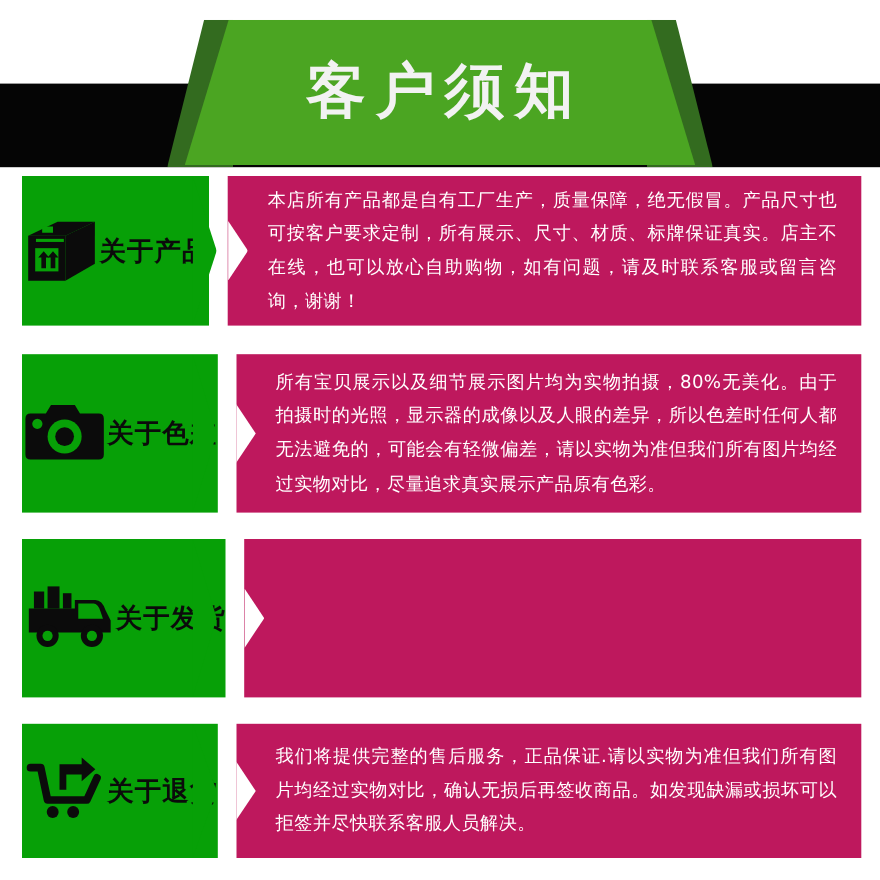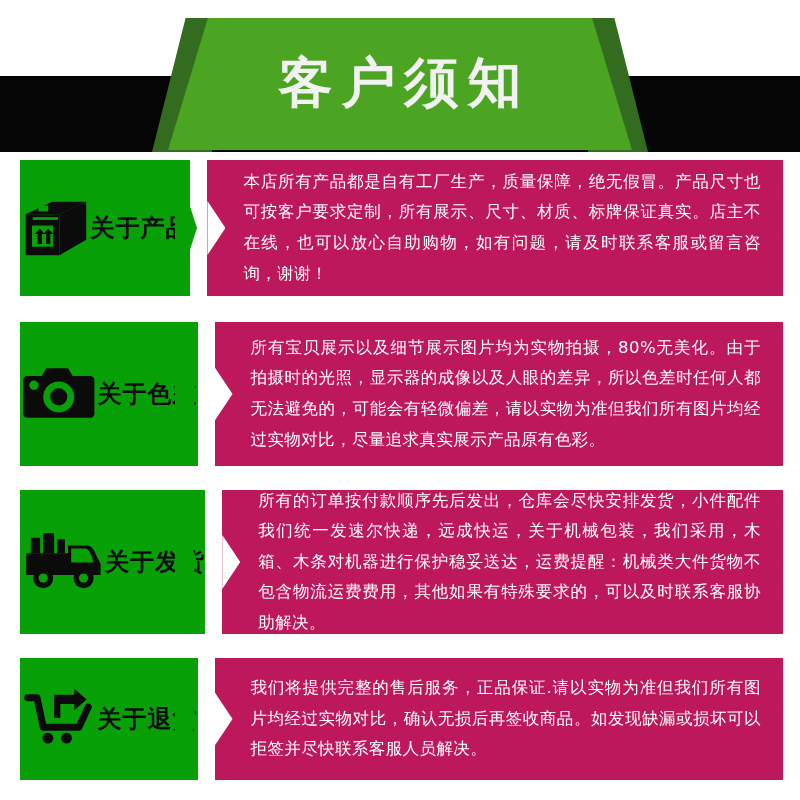--- a/index.html
+++ b/index.html
@@ -255,21 +255,20 @@
             <circle cx="30" cy="62" r="6" fill="#07a007"></circle>
             <circle cx="82" cy="62" r="13" fill="#0b0b0b"></circle>
             <circle cx="82" cy="62" r="6" fill="#07a007"></circle>
           </svg>
         </span>
         <span class="badge-label">关于发货</span>
         <span class="badge-tip"></span>
       </div>
       <div class="panel">
         <span class="panel-notch"></span>
-        <div class="panel-text">所有的订单按付款顺序先后发出，仓库会尽快安排发货，小件配件我们统一发速尔快递，远成快运，关于机械包装，我们采用，木箱、木条对机器进行保护稳妥送达，运费提醒：机械类大件货物不包含物流运费费用，其他如果有特殊要求的，可以及时联系客服协助解决。</div>
       </div>
     </div>
   </div>
 
   <div class="row r4">
     <div class="row-inner">
       <div class="badge">
         <span class="badge-icon">
           <svg viewBox="0 0 100 80" xmlns="http://www.w3.org/2000/svg">
             <g fill="none" stroke="#0b0b0b" stroke-width="9" stroke-linecap="round" stroke-linejoin="round">

